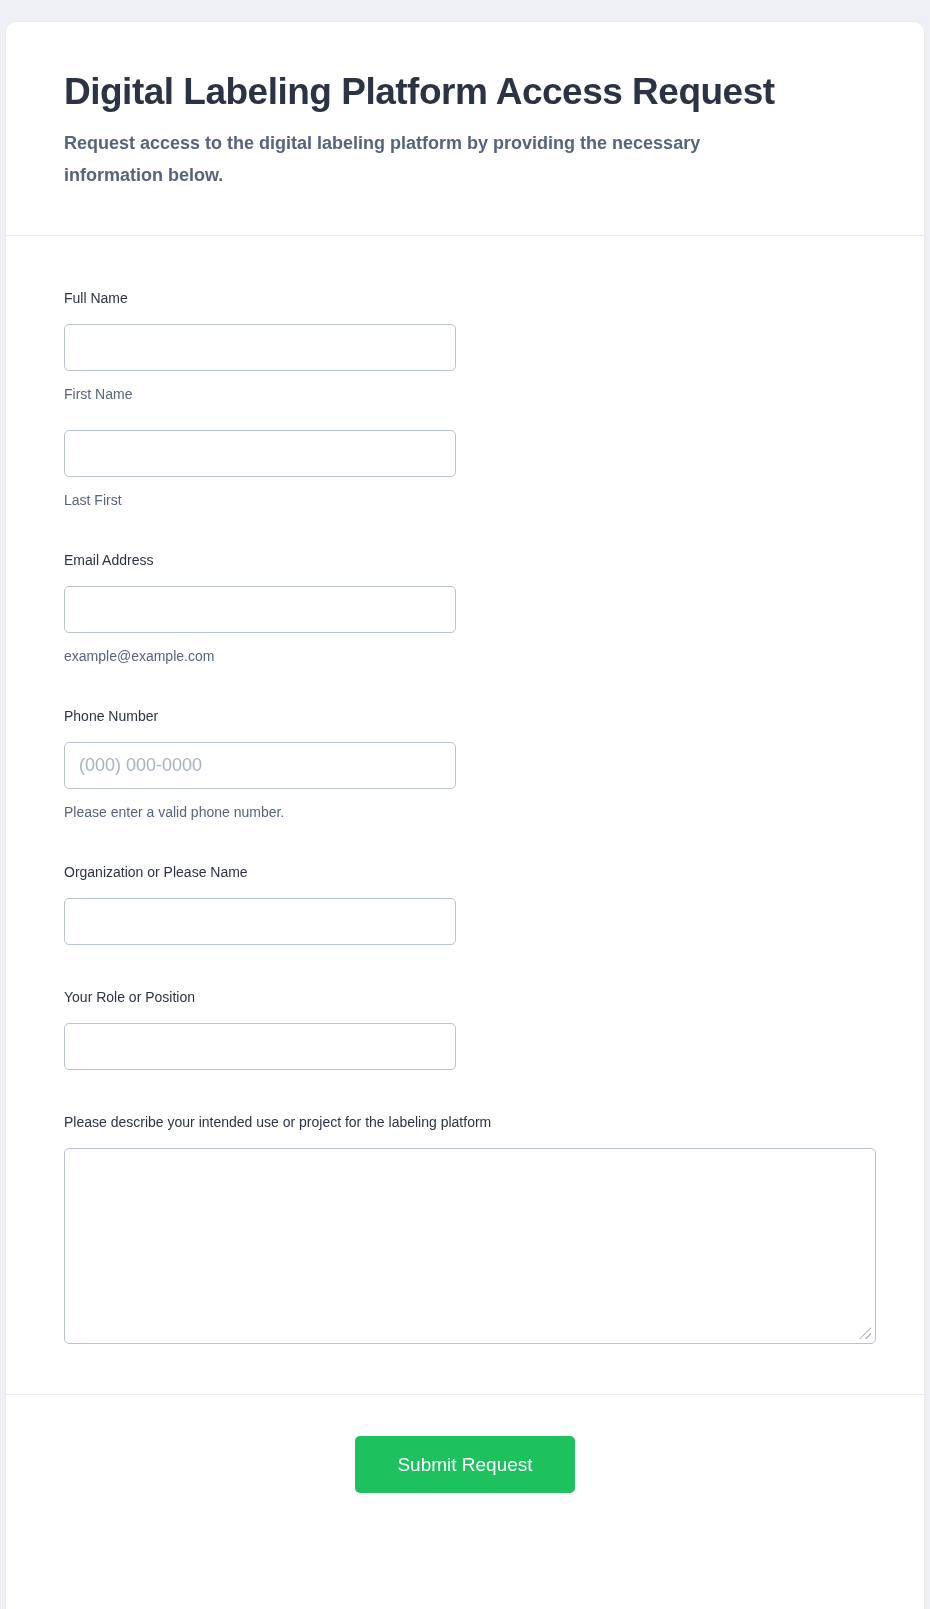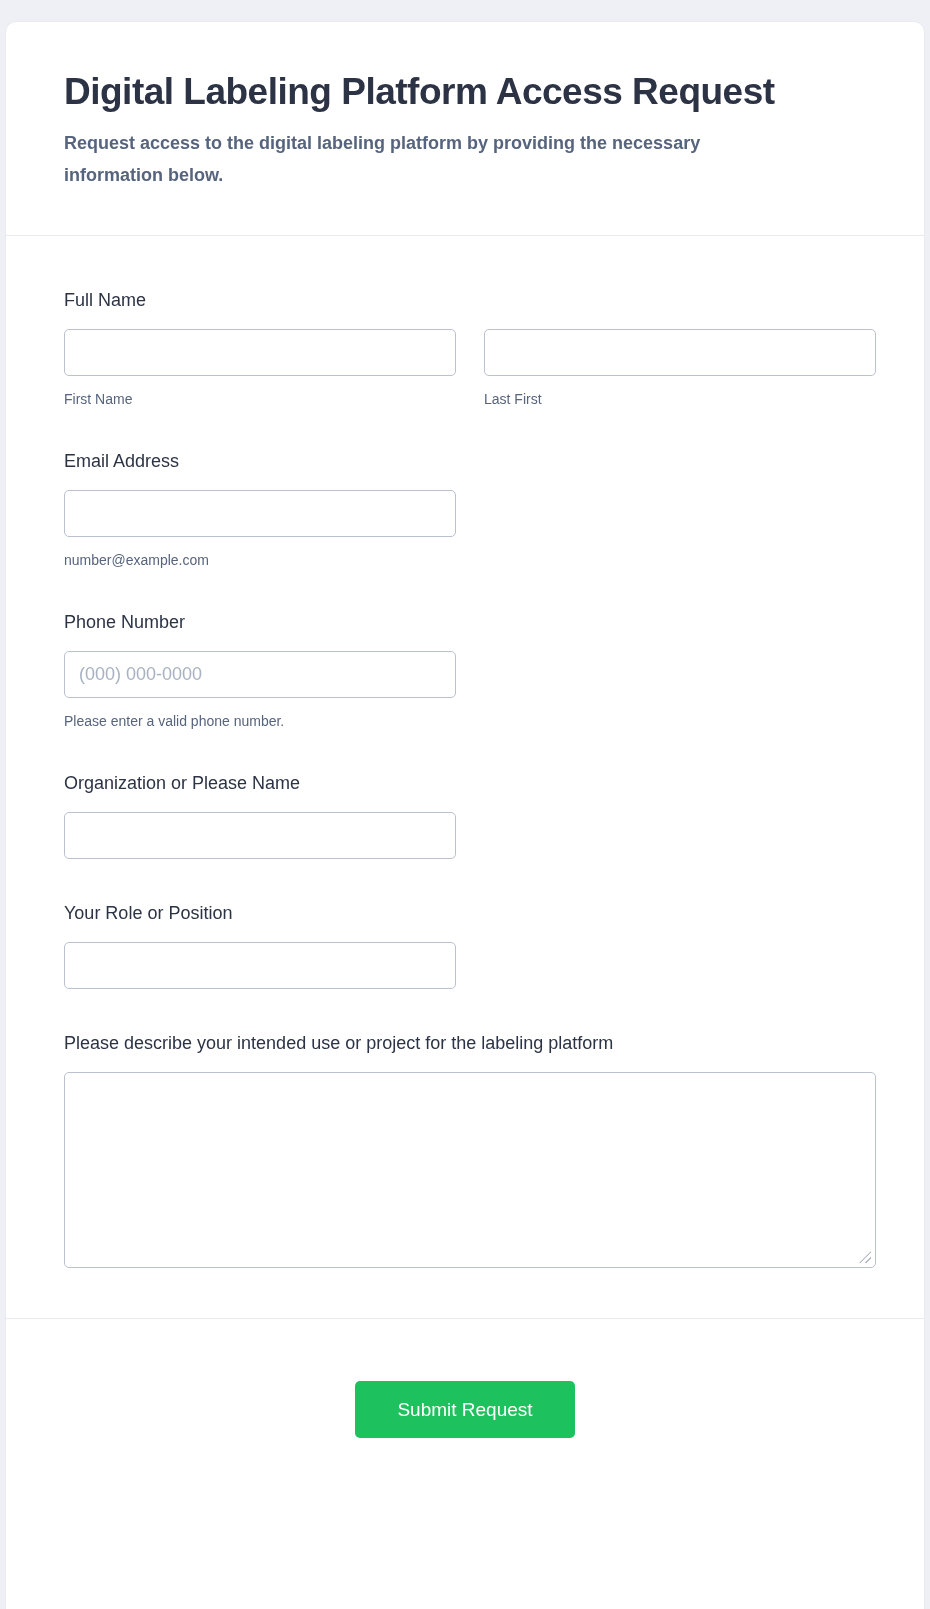--- a/index.html
+++ b/index.html
@@ -34,39 +34,39 @@
     line-height: 32px;
     color: #57647e;
     max-width: 700px;
     font-weight: bold;
   }
   
   .form-body { padding: 54px 48px 0 58px; }
   .group { margin-bottom: 44px; }
   .field-label {
     display: block;
-    font-size: 18px;
+    font-size: 14px;
     font-weight: 500;
     color: #2c3345;
     margin-bottom: 18px;
   }
   .text-input {
     width: 392px; height: 47px;
     border: 1px solid #bac1ce;
     border-radius: 5px;
     background: #fff;
     font-family: "Liberation Sans", sans-serif;
     font-size: 18px;
     color: #ef4444;
     padding: 0 14px;
     outline: none;
     display: block;
   }
   .text-input::placeholder { color: #a8b2c1; opacity: 1; }
-  .name-row { display: flex; gap: 28px; }
+  .name-row { display: flex; gap: 28px; flex-direction: column; }
   .name-col { width: 392px; }
   .sublabel {
     font-size: 14px;
     color: #57647e;
     margin-top: 15px;
   }
   .textarea-wrap { position: relative; width: 100%; }
   .big-textarea {
     width: 100%; height: 196px;
     border: 1px solid #bac1ce;
@@ -115,21 +115,21 @@
   }
   .required-star {
     color: #f23b3b;
     font-weight: 700;
     margin-left: 5px;
   }
   
   .footer {
     margin-top: 50px;
     border-top: 1px solid #e8eaf0;
-    padding-top: 62px;
+    padding-top: 41px;
     text-align: center;
   }
   .submit-btn {
     display: inline-block;
     width: 220px; height: 57px;
     background: #1dc15d;
     color: #ffffff;
     border: none;
     border-radius: 5px;
     font-family: "Liberation Sans", sans-serif;
@@ -160,21 +160,21 @@
         <div class="name-col">
           <input type="text" class="text-input" style="">
           <div class="sublabel">Last First</div>
         </div>
       </div>
     </div>
 
     <div class="group">
       <span class="field-label">Email Address</span>
       <input type="text" class="text-input" style="">
-      <div class="sublabel">number@example.com</div>
+      <div class="sublabel">example@example.com</div>
     </div>
 
     <div class="group">
       <span class="field-label">Phone Number</span>
       <input type="text" class="text-input" placeholder="(000) 000-0000" style="">
       <div class="sublabel">Please enter a valid phone number.</div>
     </div>
 
     <div class="group">
       <span class="field-label">Organization or Please Name</span>

